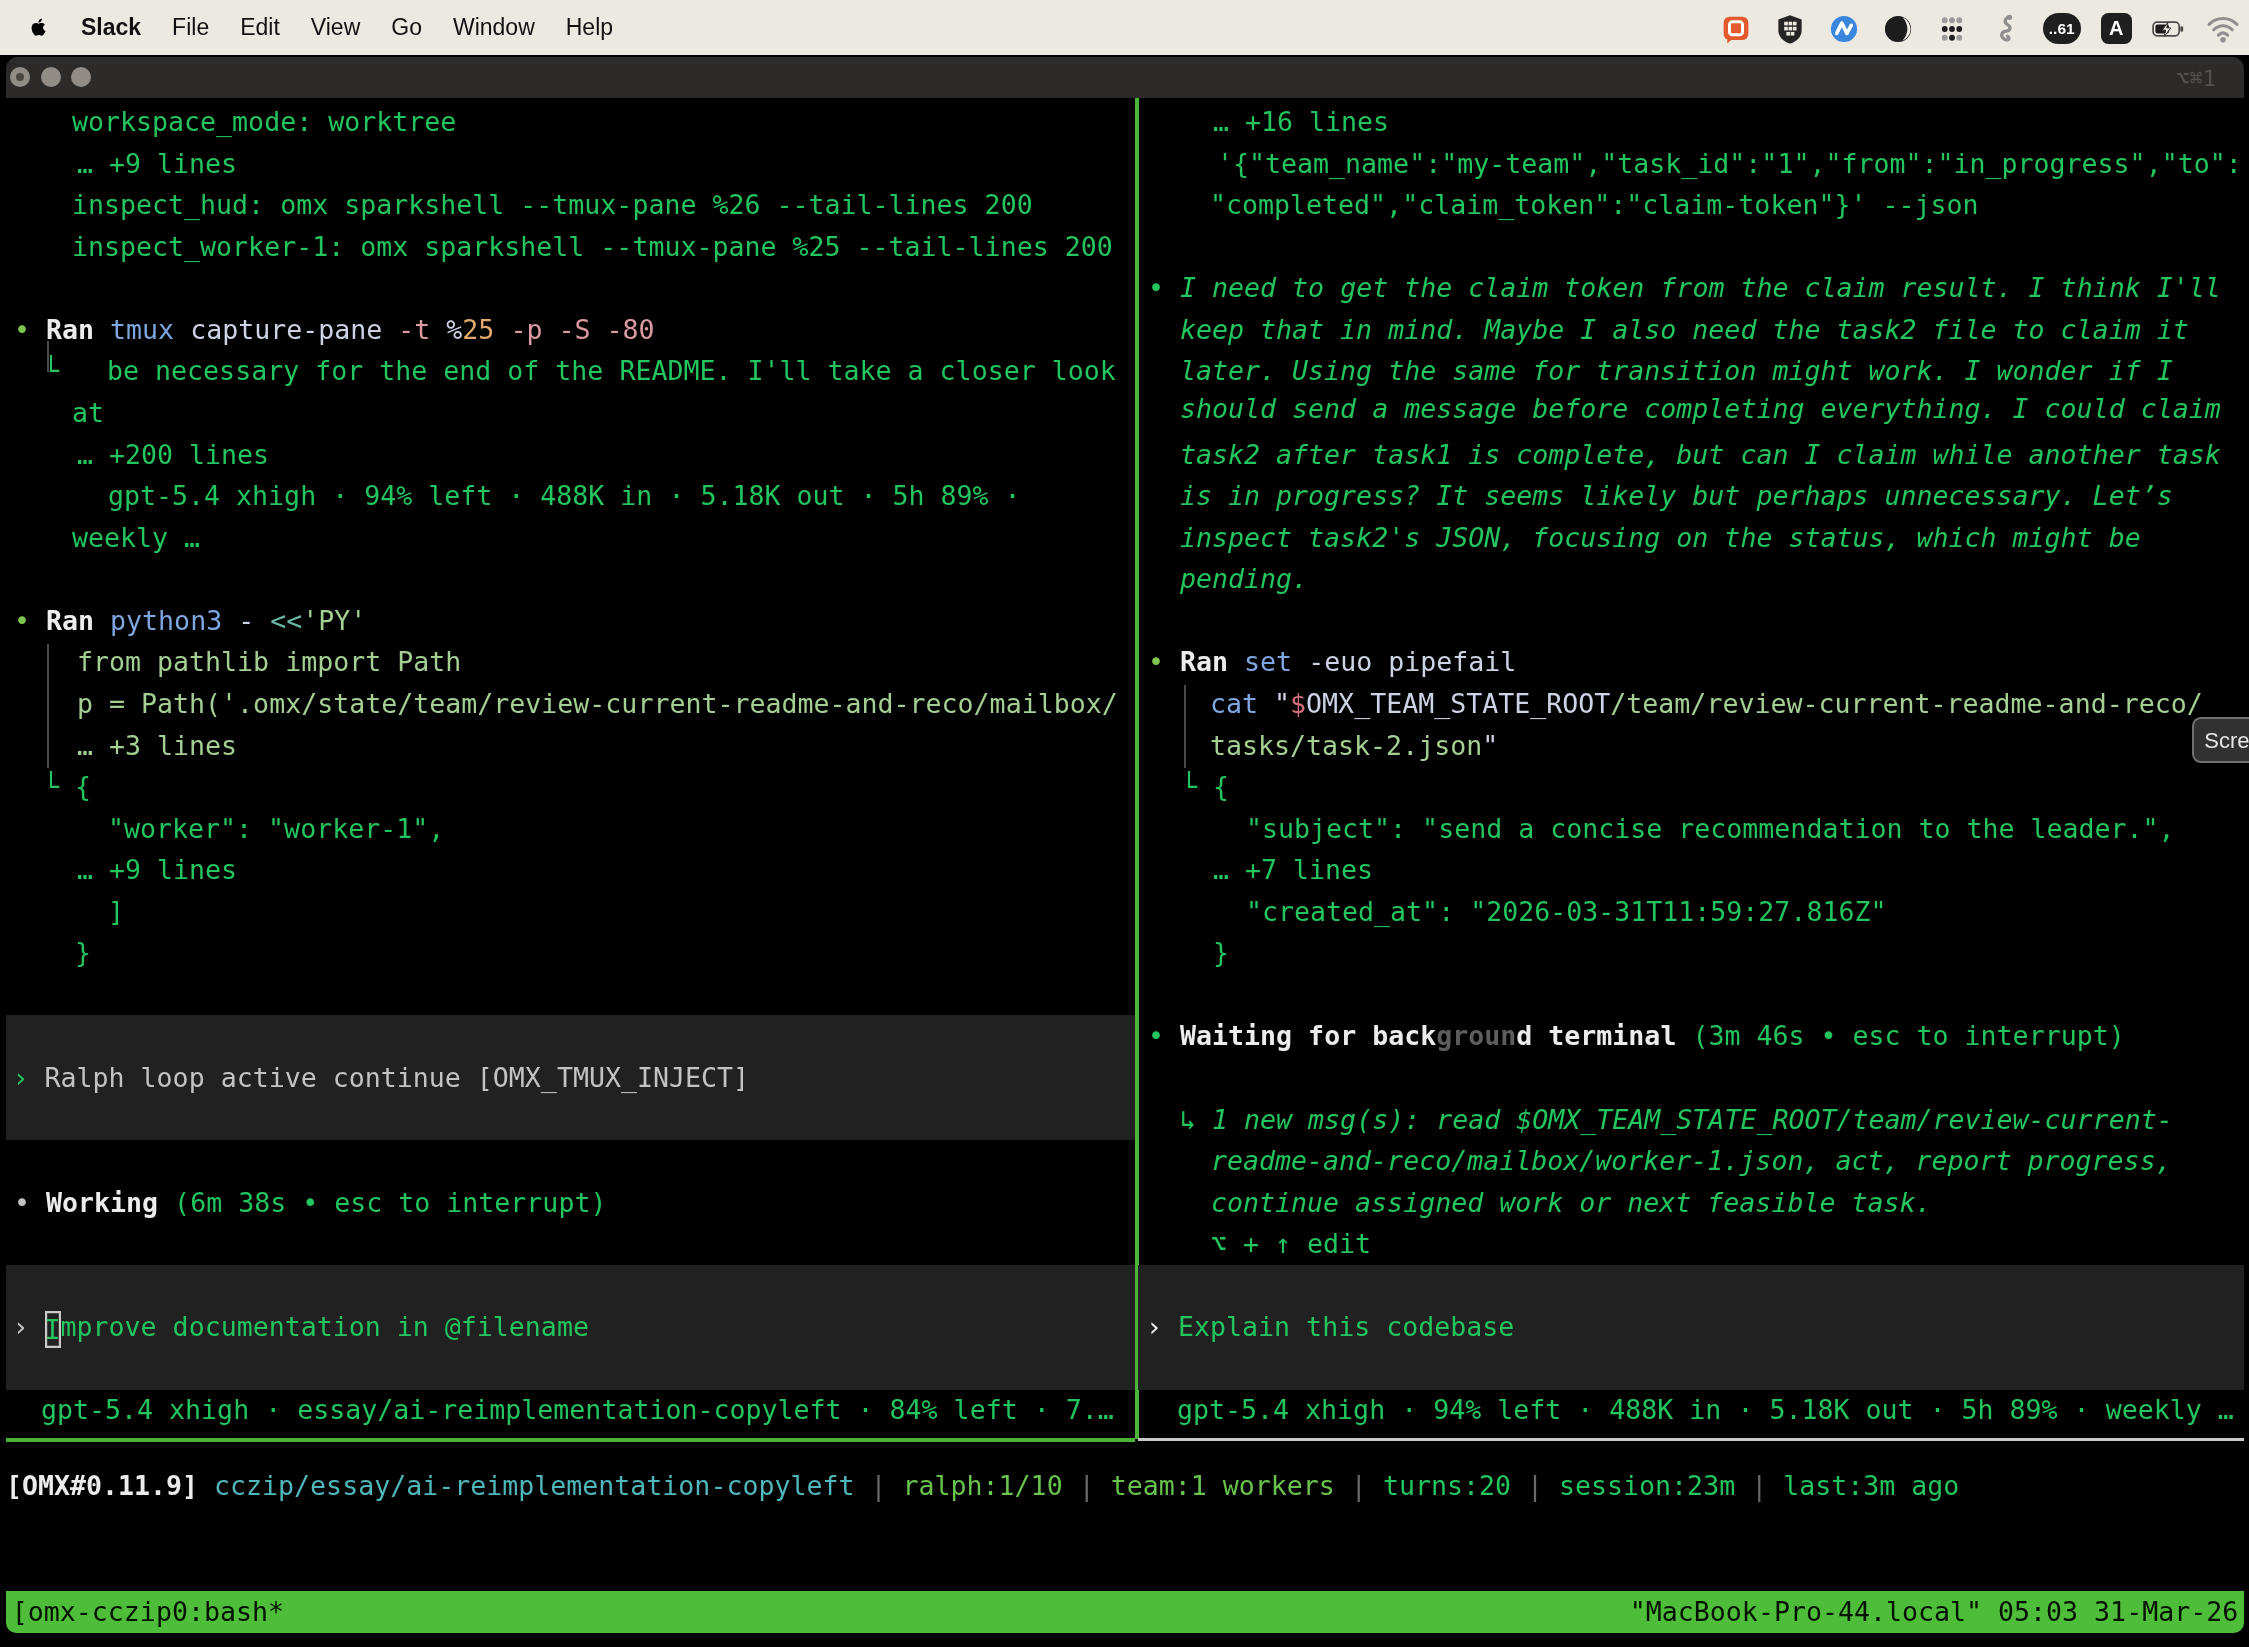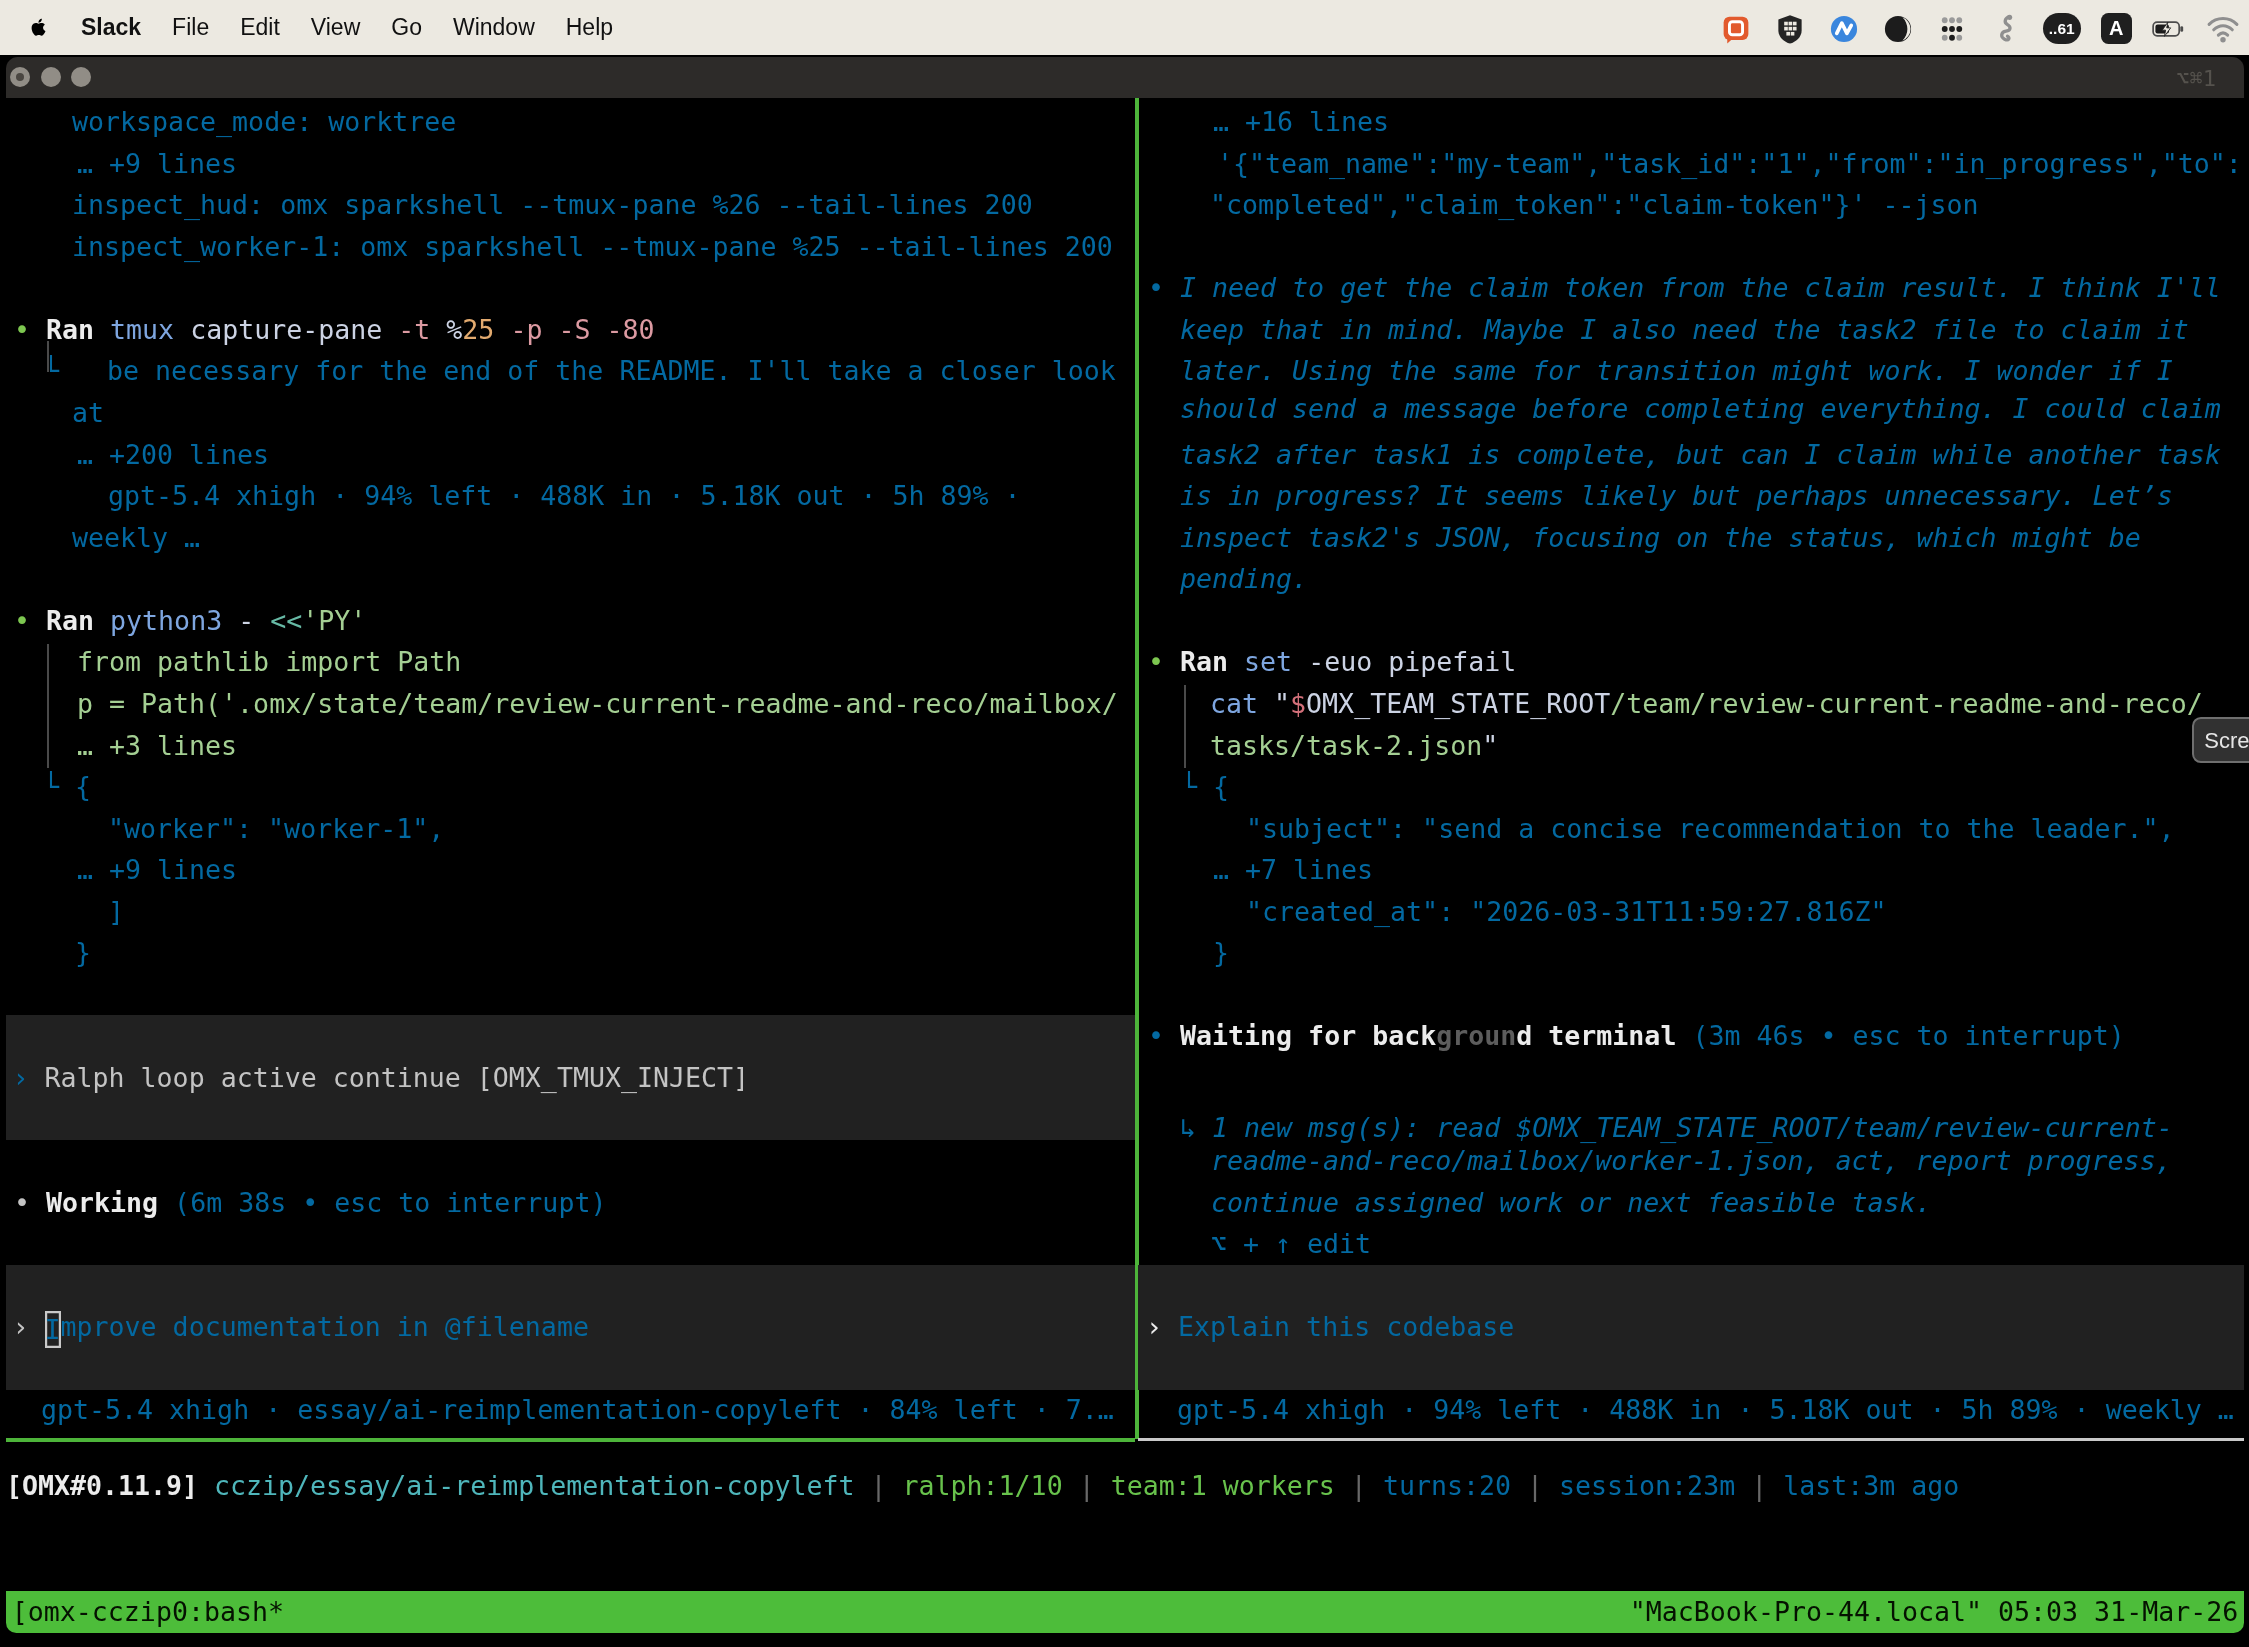--- a/index.html
+++ b/index.html
@@ -32,21 +32,21 @@
         font-family:"DejaVu Sans Mono","DejaVu Sans",monospace;font-size:26.6px;}
   .band{position:absolute;background:#212121;}
   .divider{position:absolute;left:1135px;top:98px;width:3.7px;height:1341px;background:#4db43a;}
   .pborder-left{position:absolute;left:5.9px;top:1438px;width:1129px;height:3.7px;background:#4db43a;}
   .pborder-right{position:absolute;left:1138px;top:1438px;width:1106px;height:3px;background:#c9c9c9;}
   .conn{position:absolute;width:2.2px;background:#4a4a4a;}
   .seg{display:inline;}
   .b{font-weight:bold;}
   .i{font-style:oblique;}
   .cur{display:inline-block;height:37px;line-height:37px;box-shadow:inset 0 0 0 2.2px #c9c9c9;vertical-align:bottom;}
-  .c-dim{color:#0369a1}.c-mid{color:#c3c3c3}.c-white{color:#ececec}.c-faint{color:#5d5d5d}
+  .c-dim{color:#22c55e}.c-mid{color:#c3c3c3}.c-white{color:#ececec}.c-faint{color:#5d5d5d}
   .c-dark{color:#686868}.c-blue{color:#7ea6e0}.c-lav{color:#ccd3e4}.c-green{color:#a4cf93}
   .c-teal{color:#67b9a5}.c-salmon{color:#dc9aa2}.c-orange{color:#e2aa6f}.c-rose{color:#d3707a}
   .c-gbul{color:#7dc750}.c-cyan{color:#4fb6bb}.c-sgreen{color:#68c24c}
   
   #status-line{position:absolute;left:5.9px;top:1465px;height:41px;line-height:41px;white-space:pre;
                font-family:"DejaVu Sans Mono","DejaVu Sans",monospace;font-size:26.6px;}
   .tmuxbar{position:absolute;left:5.9px;right:5.9px;top:1591px;height:42px;background:#4dbd3a;
            border-radius:0 0 10.3px 10.3px;color:#051201;
            font-family:"DejaVu Sans Mono","DejaVu Sans",monospace;font-size:26.6px;line-height:42px;white-space:pre;}
   .tmux-left{position:absolute;left:5.9px;top:0;}
@@ -214,21 +214,21 @@
       <div class="trow" style="left: 1180px; top: 558px; text-align: center;"><span class="seg c-dim i">pending.</span></div>
       <div class="trow" style="left: 1148px; top: 641px;"><span class="seg c-gbul">• </span><span class="seg c-white b">Ran </span><span class="seg c-blue">set</span><span class="seg c-lav"> -euo pipefail</span></div>
       <div class="trow" style="left: 1210px; top: 683px;"><span class="seg c-blue">cat</span><span class="seg c-lav"> "</span><span class="seg c-rose">$</span><span class="seg c-lav">OMX_TEAM_STATE_ROOT</span><span class="seg c-green">/team/review-current-readme-and-reco/</span></div>
       <div class="trow" style="left: 1210px; top: 725px;"><span class="seg c-green">tasks/task-2.json</span><span class="seg c-lav">"</span></div>
       <div class="trow" style="left: 1181px; top: 766px;"><span class="seg c-dim">└ {</span></div>
       <div class="trow" style="left: 1246px; top: 808px;"><span class="seg c-dim">"subject": "send a concise recommendation to the leader.",</span></div>
       <div class="trow" style="left: 1213px; top: 849px;"><span class="seg c-dim">… +7 lines</span></div>
       <div class="trow" style="left: 1246px; top: 891px;"><span class="seg c-dim">"created_at": "2026-03-31T11:59:27.816Z"</span></div>
       <div class="trow" style="left: 1213px; top: 932px;"><span class="seg c-dim">}</span></div>
       <div class="trow" style="left: 1148px; top: 1015px;"><span class="seg c-dim">• </span><span class="seg c-white b">Waiting for back</span><span class="seg c-faint b">groun</span><span class="seg c-white b">d terminal</span><span class="seg c-dim"> (3m 46s • esc to interrupt)</span></div>
-      <div class="trow" style="left: 1180px; top: 1099px; margin-top: 8px;"><span class="seg c-dim">↳ </span><span class="seg c-dim i">1 new msg(s): read $OMX_TEAM_STATE_ROOT/team/review-current-</span></div>
+      <div class="trow" style="left: 1180px; top: 1099px;"><span class="seg c-dim">↳ </span><span class="seg c-dim i">1 new msg(s): read $OMX_TEAM_STATE_ROOT/team/review-current-</span></div>
       <div class="trow" style="left: 1211px; top: 1140px;"><span class="seg c-dim i">readme-and-reco/mailbox/worker-1.json, act, report progress,</span></div>
       <div class="trow" style="left: 1211px; top: 1182px;"><span class="seg c-dim i">continue assigned work or next feasible task.</span></div>
       <div class="trow" style="left: 1211px; top: 1223px;"><span class="seg c-dim">⌥ + ↑ edit</span></div>
       <div class="trow" style="left: 1146px; top: 1306px;"><span class="seg c-white">› </span><span class="seg c-dim">Explain this codebase</span></div>
       <div class="trow" style="left: 1177px; top: 1389px;"><span class="seg c-dim">gpt-5.4 xhigh · 94% left · 488K in · 5.18K out · 5h 89% · weekly …</span></div>
     </div>
 
   <div class="scre-pop">Scre</div>
 
   <div id="status-line"><span class="seg c-white b">[OMX#0.11.9]</span><span class="seg c-dim"> </span><span class="seg c-cyan">cczip/essay/ai-reimplementation-copyleft</span><span class="seg c-dark"> | </span><span class="seg c-sgreen">ralph:1/10</span><span class="seg c-dark"> | </span><span class="seg c-sgreen">team:1 workers</span><span class="seg c-dark"> | </span><span class="seg c-dim">turns:20</span><span class="seg c-dark"> | </span><span class="seg c-dim">session:23m</span><span class="seg c-dark"> | </span><span class="seg c-dim">last:3m ago</span></div>

